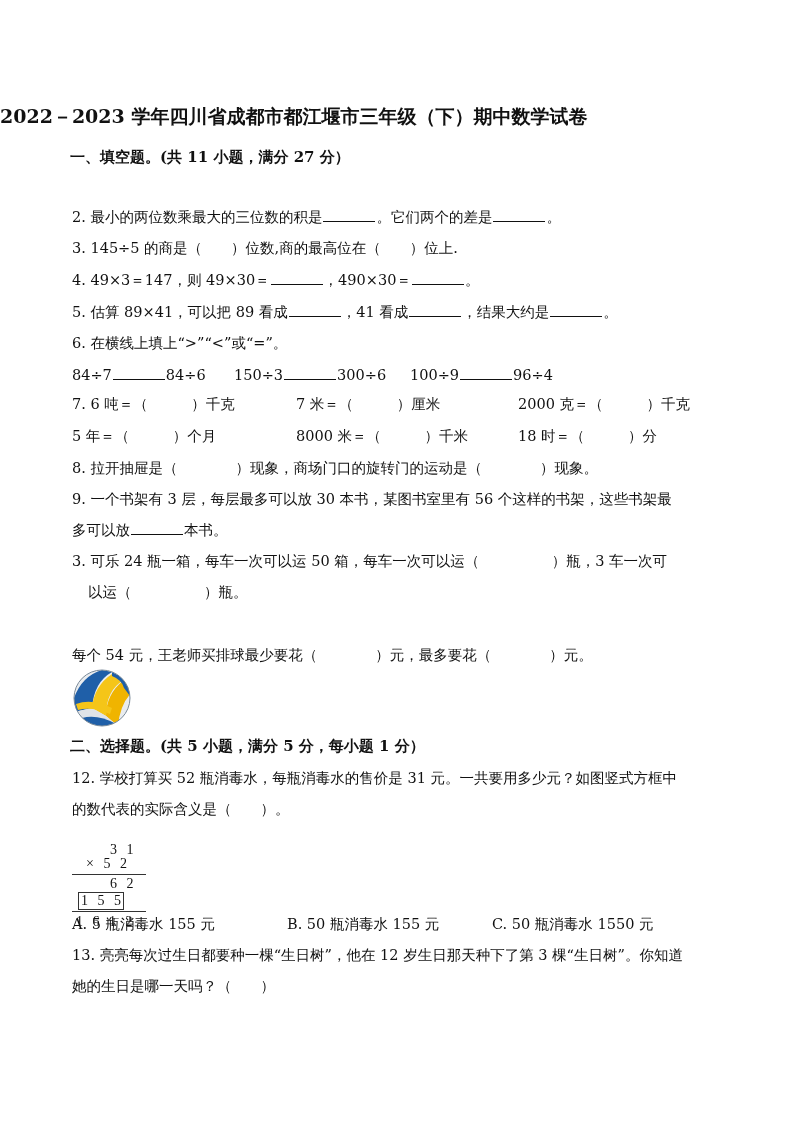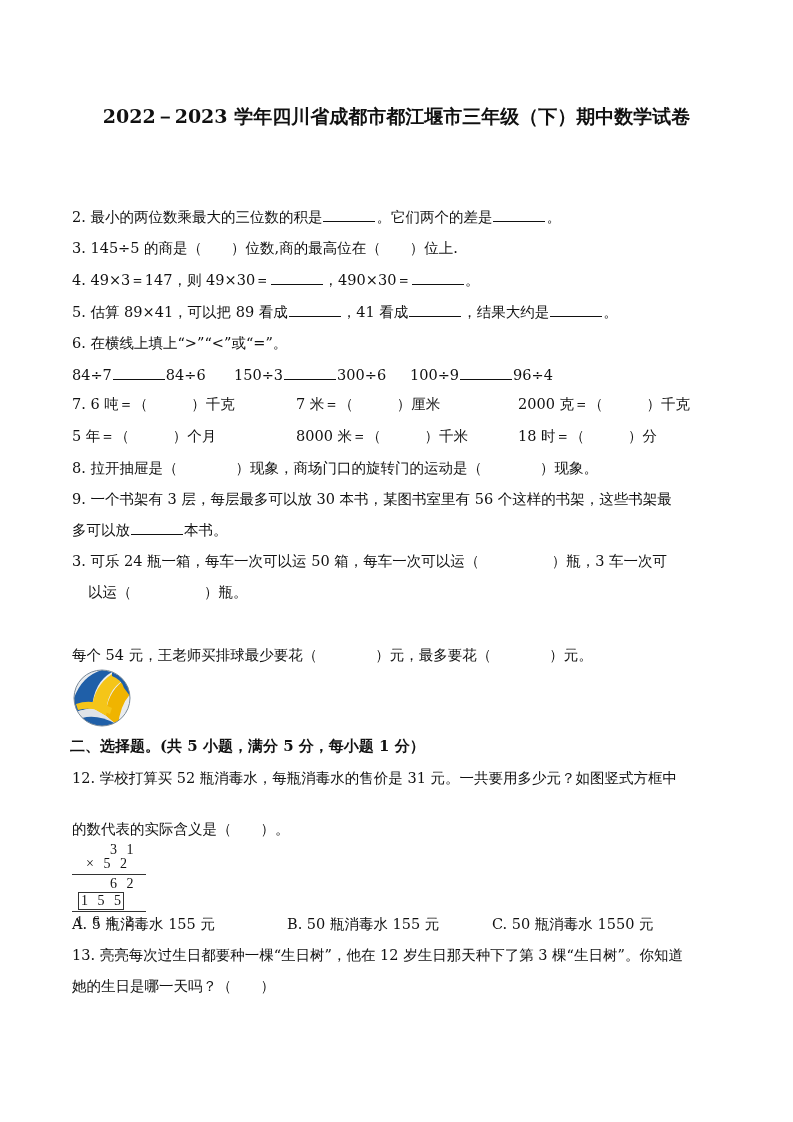--- a/index.html
+++ b/index.html
@@ -1,37 +1,38 @@
 <!DOCTYPE html>
 <html><head>
   <meta charset="utf-8">
   <style>
     html, body { margin: 0; padding: 0; background: #ffffff; }
     body { width: 793px; height: 1122px; position: relative; overflow: hidden;
       font-family: "DejaVu Serif", "Liberation Serif", serif; color: #111; }
     .page { position: absolute; left: 0; top: 0; width: 793px; height: 1122px; }
-    .title { position: absolute; top: 104px; left: 0; width: 793px; text-align: center;
+    .title { position: absolute; top: 104px; left: 0; width: 793px; 
       font-size: 19px; font-weight: bold; letter-spacing: 0px; }
     .line { position: absolute; left: 72px; font-size: 14.5px; white-space: nowrap; line-height: 20px; }
     .section { font-weight: bold; font-size: 15px; }
     .blank { display: inline-block; width: 52px; border-bottom: 1.5px solid #111; height: 14px; vertical-align: baseline; margin: 0 1px; }
     .vert { position: absolute; left: 72px; top: 822px; width: 90px; height: 90px;
       font-family: "Liberation Serif", serif; font-size: 14px; margin-top: 20px; }
     .vert .r { position: absolute; letter-spacing: 3px; }
     .vert .rule { position: absolute; left: 0; width: 74px; border-top: 1px solid #333; }
     .vert .box { position: absolute; left: 6px; top: 50px; width: 44px; height: 16px; border: 1px solid #333; }
     .ball { position: absolute; left: 72px; top: 668px; width: 60px; height: 60px; }
   </style>
 </head>
 <body>
 
 <div class="page">
 
   <div class="title">2022－2023 学年四川省成都市都江堰市三年级（下）期中数学试卷</div>
 
+  <div class="line section" style="top:147px;left:70px;">一、填空题。(共 11 小题，满分 27 分）</div>
 
 
   <div class="line" style="top:207px;">
     <span>2. 最小的两位数乘最大的三位数的积是</span><span class="blank"></span><span>。它们两个的差是</span><span class="blank"></span><span>。</span>
   </div>
 
   <div class="line" style="top:238px;">3. 145÷5 的商是（　　）位数,商的最高位在（　　）位上.</div>
 
   <div class="line" style="top:270px;">
     <span>4. 49×3＝147，则 49×30＝</span><span class="blank"></span><span>，490×30＝</span><span class="blank"></span><span>。</span>
@@ -88,21 +89,21 @@
       <path d="M4 36 Q20 30 40 40 L38 46 Q20 38 6 42 Z" fill="#f5c518"></path>
       <path d="M10 50 Q26 46 44 56 L40 60 L12 60 Z" fill="#1f5fa8"></path>
       <path d="M40 4 Q56 10 58 28 L52 20 Q50 12 40 8 Z" fill="#1f5fa8"></path>
     </g>
     <circle cx="30" cy="30" r="28" fill="none" stroke="#7a8a99" stroke-width="1"></circle>
   </svg>
 
   <div class="line section" style="top:736px;left:70px;">二、选择题。(共 5 小题，满分 5 分，每小题 1 分）</div>
 
   <div class="line" style="top:768px;">12. 学校打算买 52 瓶消毒水，每瓶消毒水的售价是 31 元。一共要用多少元？如图竖式方框中</div>
-  <div class="line" style="top:799px;margin-top:20px;">的数代表的实际含义是（　　）。</div>
+  <div class="line" style="top:799px;">的数代表的实际含义是（　　）。</div>
 
   <div class="vert">
     <span class="r" style="left:38px;top:0px;">3 1</span>
     <span class="r" style="left:14px;top:14px;">× 5 2</span>
     <div class="rule" style="top:32px;"></div>
     <span class="r" style="left:38px;top:34px;">6 2</span>
     <div class="box"></div>
     <span class="r" style="left:9px;top:51px;">1 5 5</span>
     <div class="rule" style="top:69px;"></div>
     <span class="r" style="left:4px;top:72px;">1 6 1 2</span>

